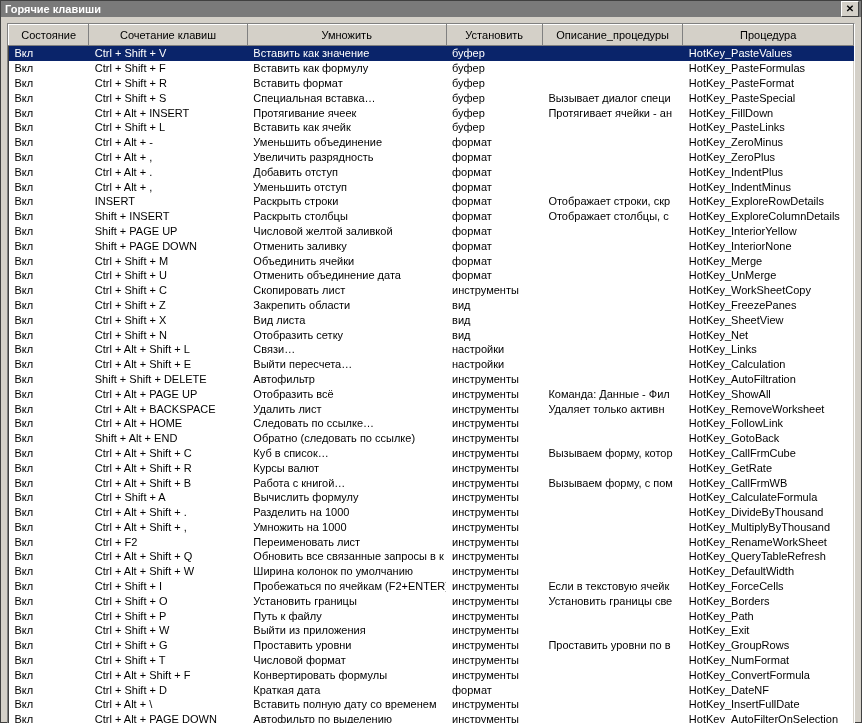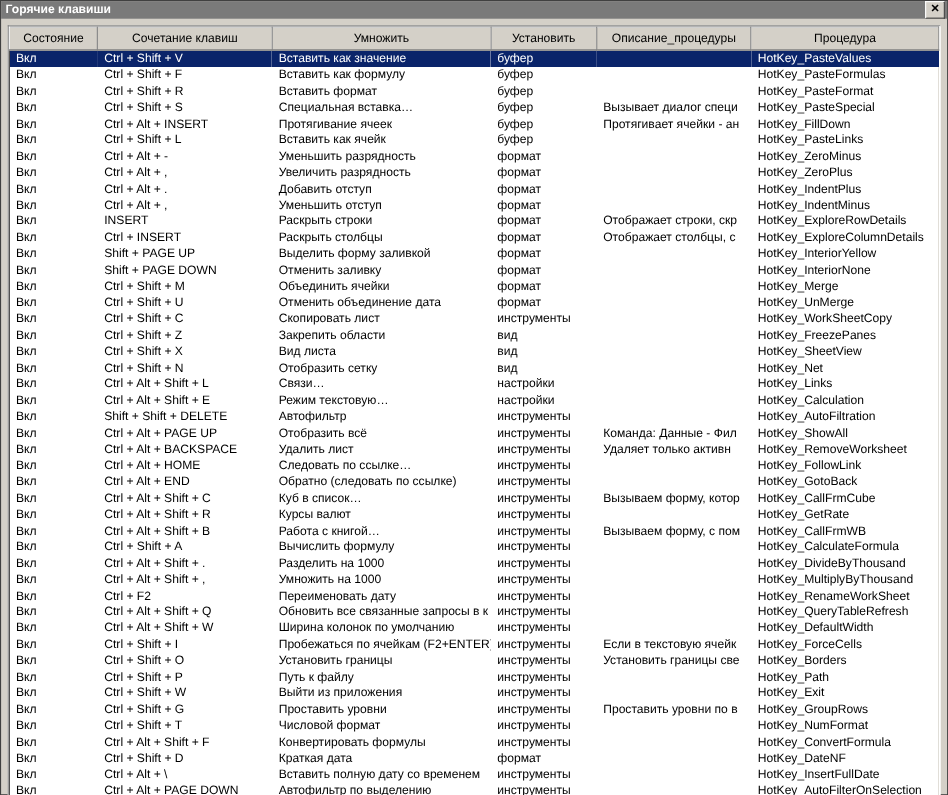--- a/index.html
+++ b/index.html
@@ -90,21 +90,21 @@
                 <td>Вкл</td>
                 <td>Ctrl + Shift + L</td>
                 <td>Вставить как ячейк</td>
                 <td>буфер</td>
                 <td></td>
                 <td>HotKey_PasteLinks</td>
               </tr>
               <tr>
                 <td>Вкл</td>
                 <td>Ctrl + Alt + -</td>
-                <td>Уменьшить разрядность</td>
+                <td>Уменьшить объединение</td>
                 <td>формат</td>
                 <td></td>
                 <td>HotKey_ZeroMinus</td>
               </tr>
               <tr>
                 <td>Вкл</td>
                 <td>Ctrl + Alt + ,</td>
                 <td>Увеличить разрядность</td>
                 <td>формат</td>
                 <td></td>
@@ -129,30 +129,30 @@
               <tr>
                 <td>Вкл</td>
                 <td>INSERT</td>
                 <td>Раскрыть строки</td>
                 <td>формат</td>
                 <td>Отображает строки, скр</td>
                 <td>HotKey_ExploreRowDetails</td>
               </tr>
               <tr>
                 <td>Вкл</td>
-                <td>Ctrl + INSERT</td>
+                <td>Shift + INSERT</td>
                 <td>Раскрыть столбцы</td>
                 <td>формат</td>
                 <td>Отображает столбцы, с</td>
                 <td>HotKey_ExploreColumnDetails</td>
               </tr>
               <tr>
                 <td>Вкл</td>
                 <td>Shift + PAGE UP</td>
-                <td>Выделить форму заливкой</td>
+                <td>Числовой желтой заливкой</td>
                 <td>формат</td>
                 <td></td>
                 <td>HotKey_InteriorYellow</td>
               </tr>
               <tr>
                 <td>Вкл</td>
                 <td>Shift + PAGE DOWN</td>
                 <td>Отменить заливку</td>
                 <td>формат</td>
                 <td></td>
@@ -210,21 +210,21 @@
                 <td>Вкл</td>
                 <td>Ctrl + Alt + Shift + L</td>
                 <td>Связи…</td>
                 <td>настройки</td>
                 <td></td>
                 <td>HotKey_Links</td>
               </tr>
               <tr>
                 <td>Вкл</td>
                 <td>Ctrl + Alt + Shift + E</td>
-                <td>Режим текстовую…</td>
+                <td>Выйти пересчета…</td>
                 <td>настройки</td>
                 <td></td>
                 <td>HotKey_Calculation</td>
               </tr>
               <tr>
                 <td>Вкл</td>
                 <td>Shift + Shift + DELETE</td>
                 <td>Автофильтр</td>
                 <td>инструменты</td>
                 <td></td>
@@ -249,21 +249,21 @@
               <tr>
                 <td>Вкл</td>
                 <td>Ctrl + Alt + HOME</td>
                 <td>Следовать по ссылке…</td>
                 <td>инструменты</td>
                 <td></td>
                 <td>HotKey_FollowLink</td>
               </tr>
               <tr>
                 <td>Вкл</td>
-                <td>Ctrl + Alt + END</td>
+                <td>Shift + Alt + END</td>
                 <td>Обратно (следовать по ссылке)</td>
                 <td>инструменты</td>
                 <td></td>
                 <td>HotKey_GotoBack</td>
               </tr>
               <tr>
                 <td>Вкл</td>
                 <td>Ctrl + Alt + Shift + C</td>
                 <td>Куб в список…</td>
                 <td>инструменты</td>
@@ -306,21 +306,21 @@
                 <td>Вкл</td>
                 <td>Ctrl + Alt + Shift + ,</td>
                 <td>Умножить на 1000</td>
                 <td>инструменты</td>
                 <td></td>
                 <td>HotKey_MultiplyByThousand</td>
               </tr>
               <tr>
                 <td>Вкл</td>
                 <td>Ctrl + F2</td>
-                <td>Переименовать дату</td>
+                <td>Переименовать лист</td>
                 <td>инструменты</td>
                 <td></td>
                 <td>HotKey_RenameWorkSheet</td>
               </tr>
               <tr>
                 <td>Вкл</td>
                 <td>Ctrl + Alt + Shift + Q</td>
                 <td>Обновить все связанные запросы в к</td>
                 <td>инструменты</td>
                 <td></td>

